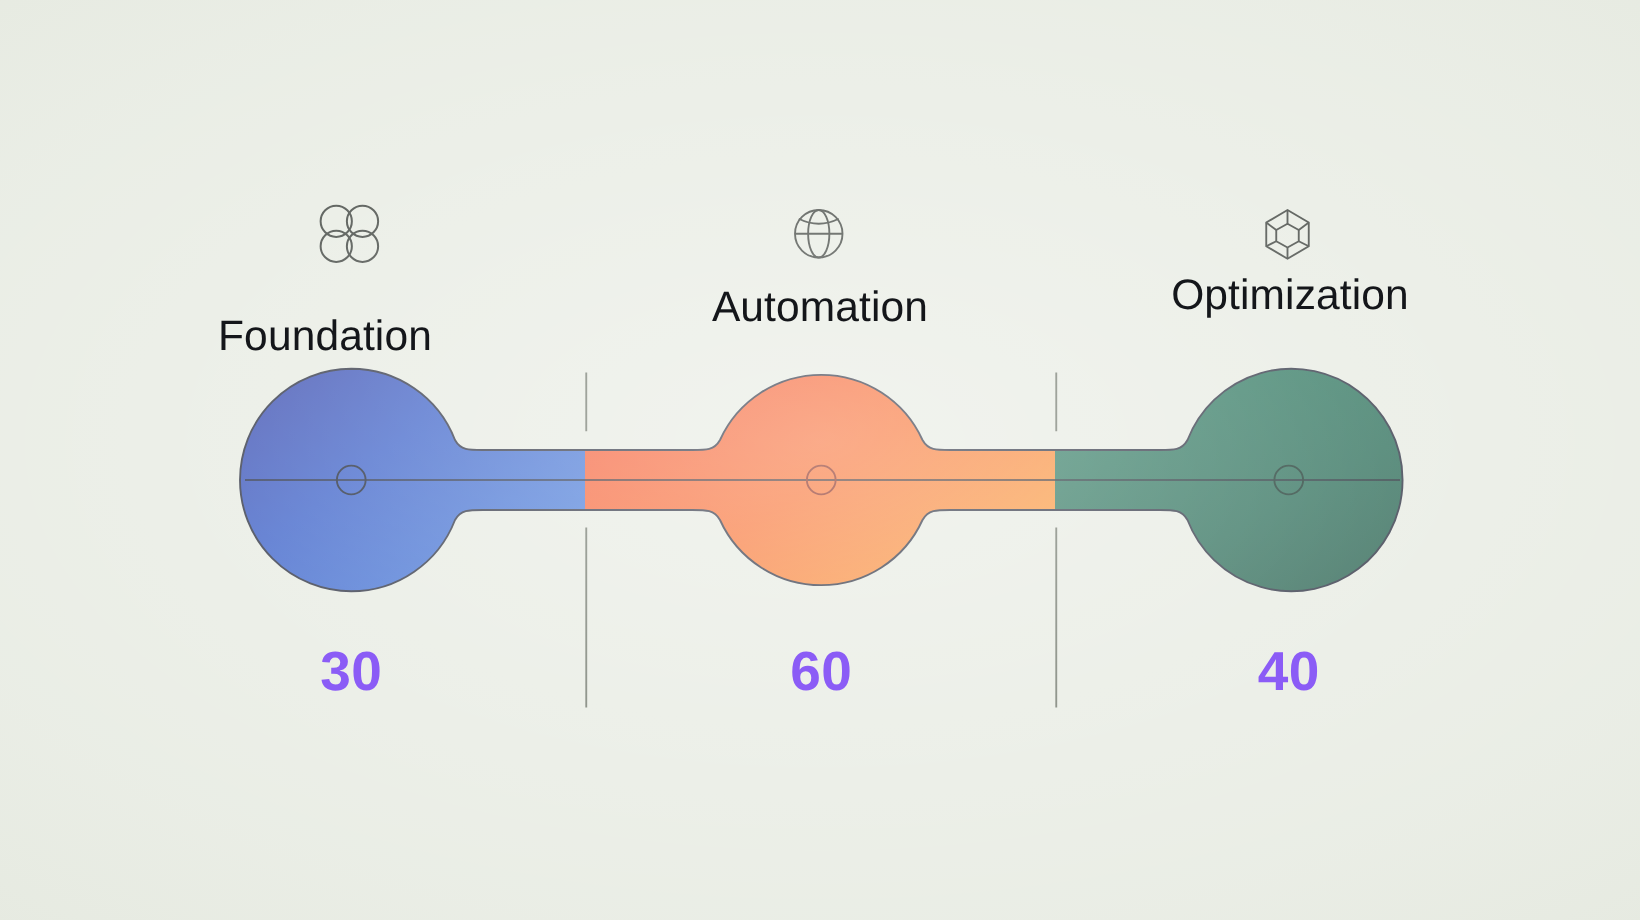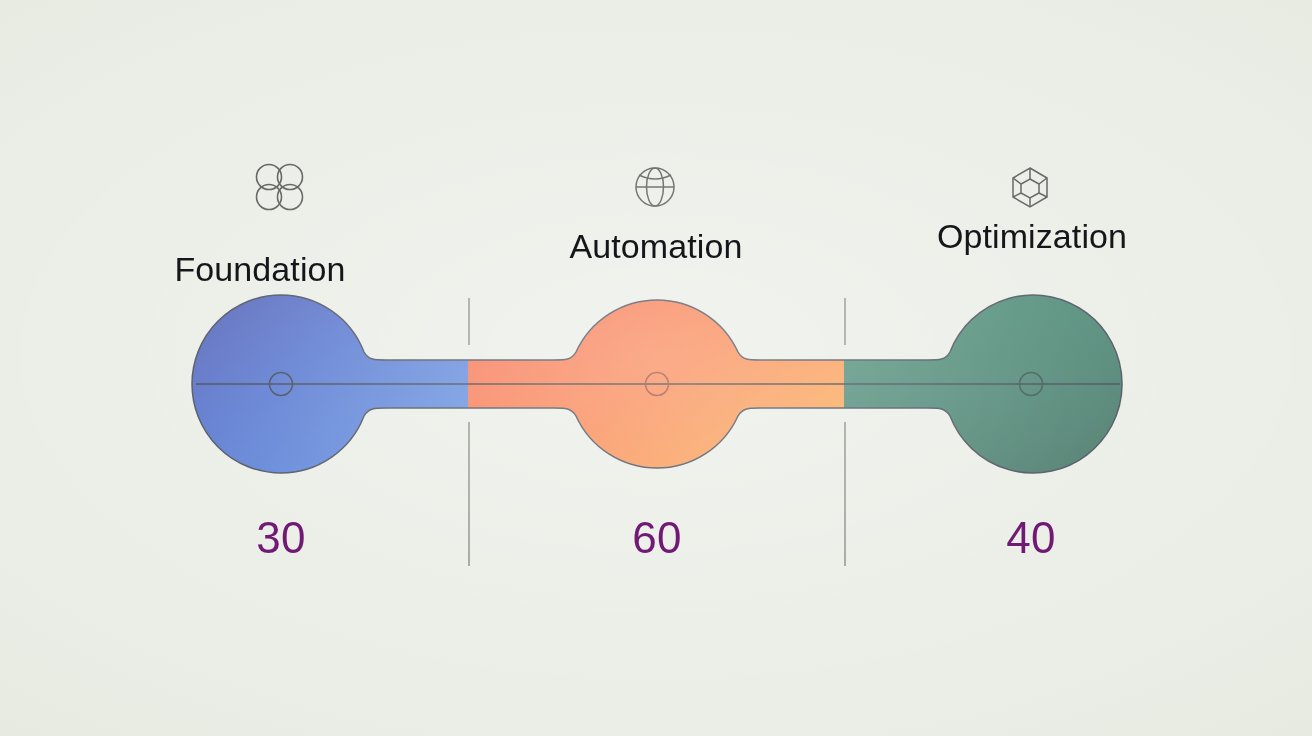--- a/index.html
+++ b/index.html
@@ -45,22 +45,22 @@
     font-weight: 400;
     color: #14161a;
     letter-spacing: 0.1px;
     white-space: nowrap;
     transform: translateX(-50%);
     line-height: 1;
   }
   .phase-number {
     position: absolute;
     font-size: 44px;
-    font-weight: 400;
-    color: #701a75;
+    font-weight: 700;
+    color: #8b5cf6;
     letter-spacing: 0.4px;
     white-space: nowrap;
     transform: translateX(-50%);
     line-height: 1;
   }
 </style>
 </head>
 <body>
 
 <div id="stage">

